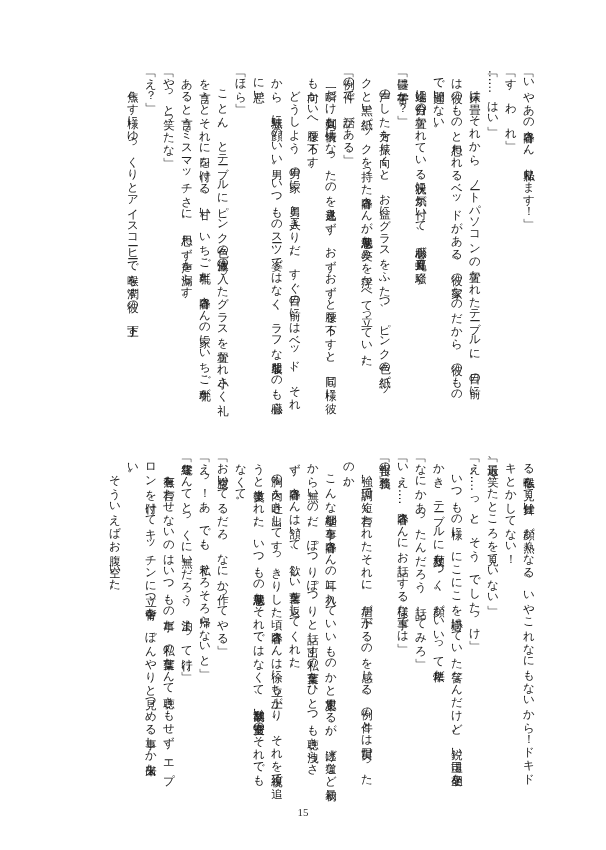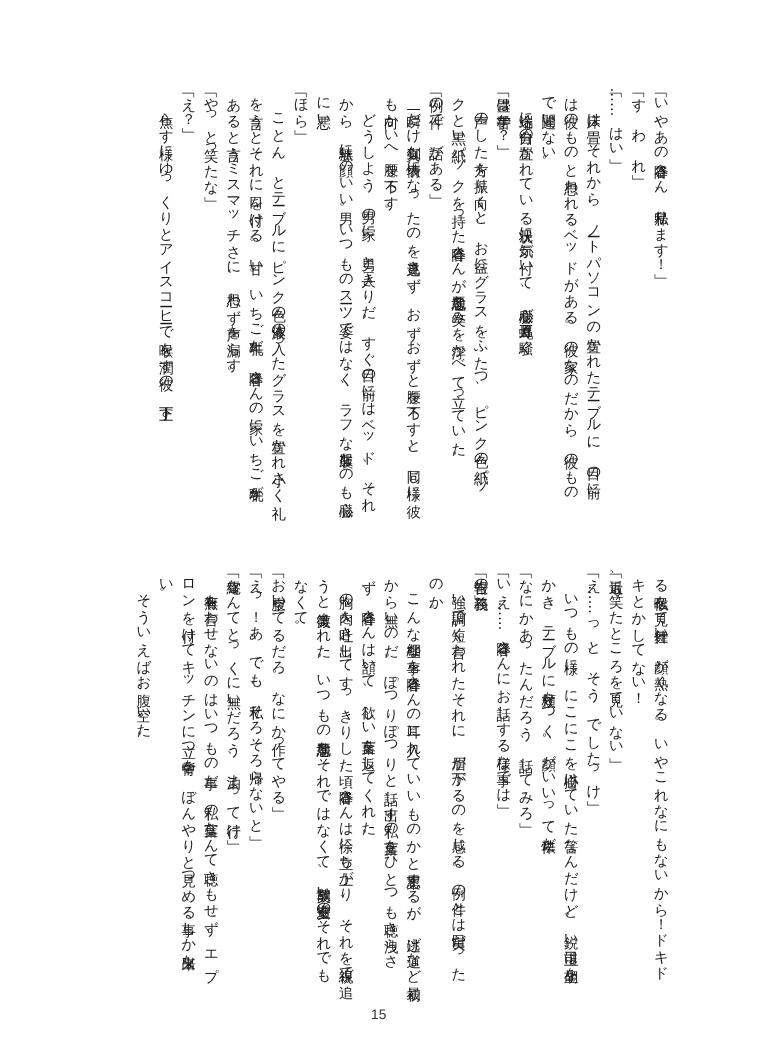--- a/index.html
+++ b/index.html
@@ -35,21 +35,21 @@
   }
   .tier p.indent {
     text-indent: 1em;
   }
   .page-number {
     position: absolute;
     left: 0;
     right: 0;
     bottom: 32px;
     text-align: center;
-    font-family: Liberation Sans, sans-serif;
+    font-family: Liberation Serif, serif;
     font-size: 11px;
     color: #333333;
   }
 </style>
 </head>
 <body>
 
 <div class="page">
   <div class="tier tier-upper">
       <p>「いやあの降谷さん、私帰ります！」</p>

